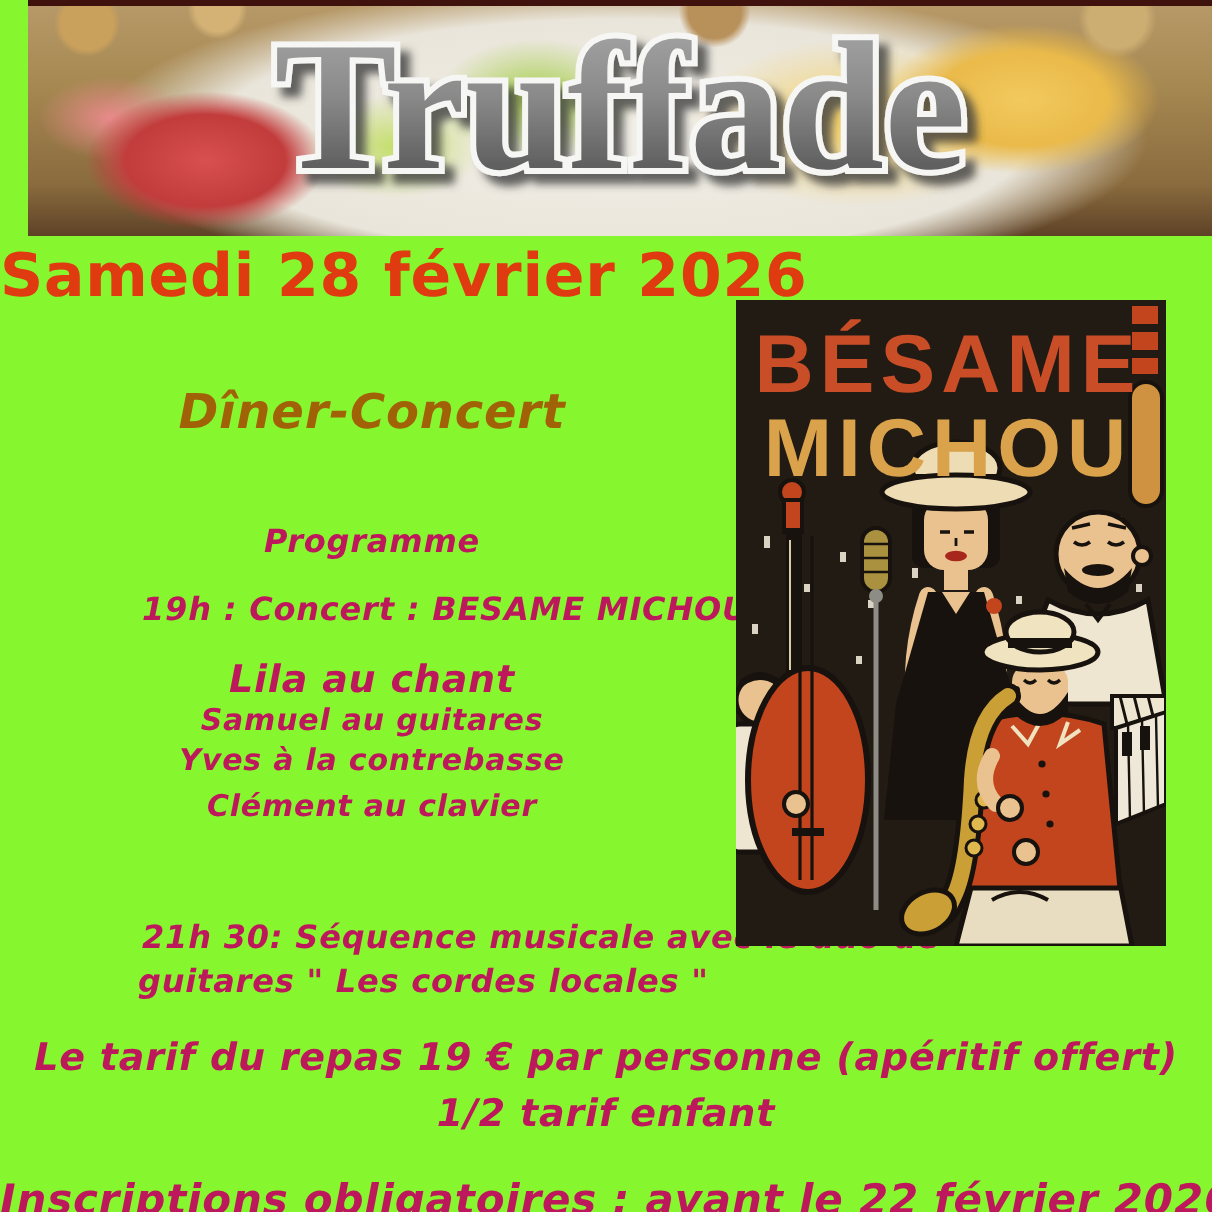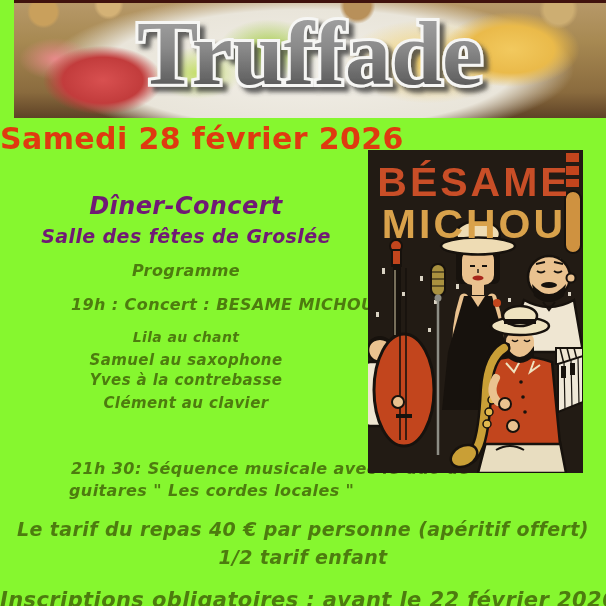--- a/index.html
+++ b/index.html
@@ -33,34 +33,34 @@
     background:#40120d;
   }
   .photo-title{
     position:absolute;left:14px;top:0;width:592px;height:118px;
   }
 
   
   .txt{
     position:absolute;left:0;width:372px;
     text-align:center;font-weight:bold;letter-spacing:.4px;
-    color:#4d7c0f;white-space:nowrap;
+    color:#be185d;white-space:nowrap;
   }
   .left{left:30px;width:342px;text-align:left;margin-left:41px;}
   .red{color:#df3a10;}
-  .blue{color:#701a75;}
+  .blue{color:#a16207;}
   .it{font-style:italic;}
 
   .l-date{top:121px;font-size:30px;}
   .l-time{top:159px;font-size:26px;}
   .l-type{top:192px;font-size:24px;}
   .l-venue{top:225px;font-size:19px;}
   .l-prog{top:261px;font-size:16px;}
   .l-concert{top:295px;font-size:16px;}
-  .l-m0{top:329px;font-size:14px;}
+  .l-m0{top:329px;font-size:19px;}
   .l-m1{top:351px;font-size:15px;}
   .l-m2{top:371px;font-size:15px;}
   .l-m3{top:394px;font-size:15px;}
   .l-dinner{top:425px;font-size:16px;}
   .l-seq1{top:459px;font-size:16px;}
   .l-seq2{top:481px;font-size:16px;left:28px;}
   .l-price1{top:518px;left:0;width:606px;font-size:19px;}
   .l-price2{top:546px;left:0;width:606px;font-size:19px;}
   .l-register{top:588px;left:0;width:606px;font-size:21px;}
 
@@ -85,32 +85,31 @@
       </linearGradient>
       <filter id="tshadow" x="-20%" y="-20%" width="140%" height="140%">
         <feDropShadow dx="5" dy="5" stdDeviation="2" flood-color="#3c3c3c" flood-opacity="0.8"></feDropShadow>
       </filter>
     </defs>
     <text x="296" y="84" text-anchor="middle" font-family="Liberation Serif, DejaVu Serif, serif" font-weight="bold" font-size="92" fill="url(#tgrad)" stroke="#f6f6f4" stroke-width="6" paint-order="stroke" filter="url(#tshadow)">Truffade</text>
   </svg>
 
   <div class="txt red l-date">Samedi 28 février 2026</div>
   <div class="txt blue it l-type">Dîner-Concert</div>
-  <div class="txt blue it l-venue">Salle des fêtes de Groslée</div>
 
   <div class="txt it l-prog">Programme</div>
   <div class="txt it left l-concert">19h : Concert : BESAME MICHOU</div>
   <div class="txt it l-m0">Lila au chant</div>
-  <div class="txt it l-m1">Samuel au saxophone</div>
+  <div class="txt it l-m1">Samuel au guitares</div>
   <div class="txt it l-m2">Yves à la contrebasse</div>
   <div class="txt it l-m3">Clément au clavier</div>
   <div class="txt it left l-seq1">21h 30: Séquence musicale avec le duo de</div>
   <div class="txt it left l-seq2">guitares " Les cordes locales "</div>
 
-  <div class="txt it l-price1">Le tarif du repas 40 € par personne (apéritif offert)</div>
+  <div class="txt it l-price1">Le tarif du repas 19 € par personne (apéritif offert)</div>
   <div class="txt it l-price2">1/2 tarif enfant</div>
 
   <div class="txt it l-register">Inscriptions obligatoires : avant le 22 février 2026</div>
 
   <svg class="poster" viewBox="0 0 215 323">
     <rect x="0" y="0" width="215" height="323" fill="#221b14"></rect>
 
     <g fill="#efe8d8" opacity="0.9">
       <rect x="14" y="118" width="3" height="6"></rect>
         <rect x="34" y="142" width="3" height="4"></rect>

